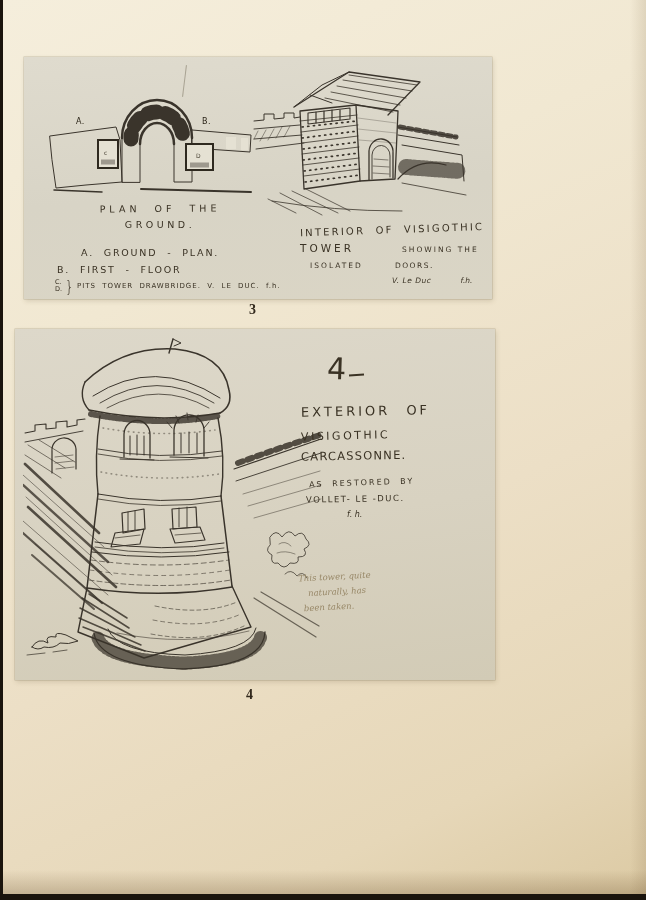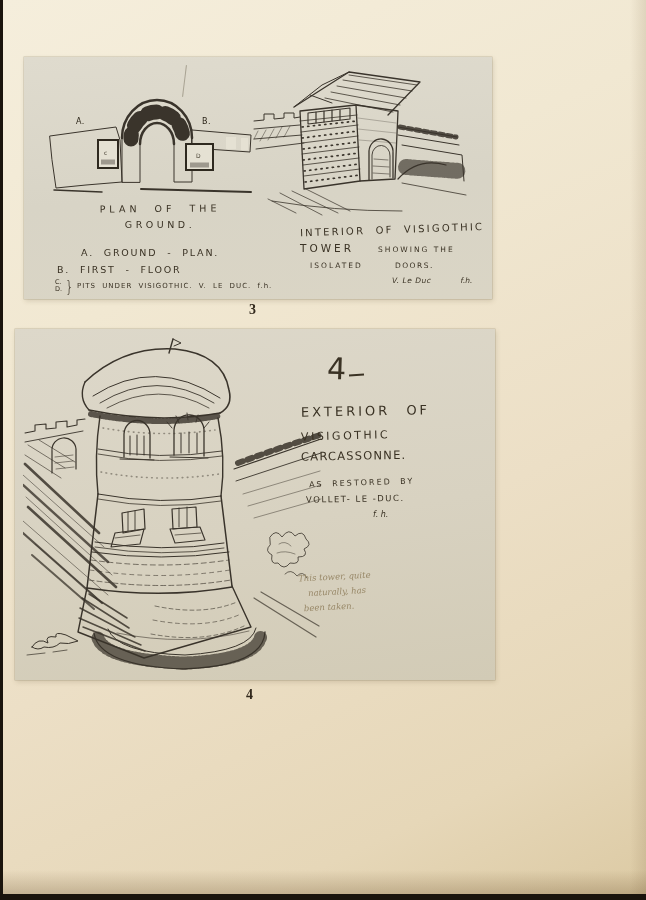--- a/index.html
+++ b/index.html
@@ -39,21 +39,21 @@
   .legend-a { left:31px; top:190px; font-size:9.5px; letter-spacing:1.8px; word-spacing:5px;margin-left:26px; }
   .legend-b { left:33px; top:207px; font-size:9.5px; letter-spacing:1.8px; word-spacing:5px; }
   .legend-cd { left:31px; top:221px; display:flex; align-items:center; gap:3px; }
   .legend-cd .letters { display:flex; flex-direction:column; font-size:6.5px; line-height:1.15; }
   .legend-cd .brace { font-size:14px; font-weight:300; transform:scaleY(1.15); }
   .legend-cd .cd-text { font-size:7px; letter-spacing:1px; word-spacing:3px; padding-bottom:1px; }
 
   
   .sk-cap { left:276px; top:167px; width:192px; }
   .sk-cap .l1 { font-size:10px; letter-spacing:2.2px; word-spacing:5px; transform:rotate(-2deg); }
-  .sk-cap .l2 { margin-top:7px; display:flex; align-items:baseline; }
+  .sk-cap .l2 { margin-top:7px; display:flex; align-items:baseline;gap:24px; }
   .sk-cap .l2 .a { font-size:10.5px; letter-spacing:3px; }
   .sk-cap .l2 .b { font-size:7.5px; letter-spacing:2px; margin-left:24px; }
   .sk-cap .l3 { margin-top:7px; display:flex; align-items:baseline; }
   .sk-cap .l3 .a { font-size:7.5px; letter-spacing:2px; margin-left:10px; }
   .sk-cap .l3 .b { font-size:7.5px; letter-spacing:1.5px; margin-left:32px; }
   .sk-cap .l4 { margin-top:6px; display:flex; align-items:baseline; }
   .sk-cap .l4 .a { font-size:7.5px; letter-spacing:.5px; margin-left:92px; font-style:italic; }
   .sk-cap .l4 .b { font-size:7.5px; margin-left:29px; font-style:italic; }
 
   
@@ -64,21 +64,21 @@
   .hw-number { left:312px; top:22px; font-size:30px; font-weight:400; transform:rotate(2deg); }
   .hw-number-dash { position:absolute; left:334px; top:45px; width:15px; height:2px;
     background:#3a3224; transform:rotate(-4deg); }
   .ext-cap { left:286px; top:74px; width:190px; }
   .ext-cap .l1 { font-size:13px; letter-spacing:3px; word-spacing:9px; transform:rotate(-1deg); }
   .ext-cap .l2 { margin-top:9px; font-size:13px; letter-spacing:4px; word-spacing:13px; }
   .ext-cap .l3 { margin-top:10px; font-size:11px; letter-spacing:2.5px; transform:rotate(-1.5deg); }
   .ext-cap .l4 { margin-top:7px; font-size:11.5px; letter-spacing:1.2px; transform:rotate(-1deg); }
   .ext-cap .s1 { margin-top:15px; margin-left:8px; font-size:8px; letter-spacing:2px; word-spacing:4px; transform:rotate(-2deg); }
   .ext-cap .s2 { margin-top:7px; margin-left:5px; font-size:8.5px; letter-spacing:1.5px; transform:rotate(-1deg); }
-  .ext-cap .s3 { margin-top:7px; margin-left:72px; font-size:8px; font-style:italic; }
+  .ext-cap .s3 { margin-top:7px; margin-left:46px; font-size:8px; font-style:italic; }
   .pencil { left:284px; top:239px; width:130px; color:#988868;
     font-family:"DejaVu Serif", serif; font-style:italic; font-size:8.5px;
     line-height:1.75; transform:rotate(-3deg); }
   .pencil .n2 { margin-left:9px; }
   .pencil .n3 { margin-left:4px; }
 
   .sketch path { stroke:#2e2820; fill:none; stroke-linecap:round; stroke-linejoin:round; }
   .sketch { position:absolute; opacity:.93; }
 </style>
 </head>
@@ -116,21 +116,21 @@
       <div class="hw plan-caption1">PLAN OF THE</div>
       <div class="hw plan-caption2">GROUND.</div>
       <div class="hw legend-a">A. GROUND - PLAN.</div>
       <div class="hw legend-b">B. FIRST - FLOOR</div>
       <div class="hw legend-cd">
         <span class="letters">
           <span>C.</span>
           <span>D.</span>
         </span>
         <span class="brace">}</span>
-        <span class="cd-text">PITS UNDER VISIGOTHIC.  V. LE DUC.  f.h.</span>
+        <span class="cd-text">PITS TOWER DRAWBRIDGE.  V. LE DUC.  f.h.</span>
       </div>
 
       <svg class="sketch" style="left:228px; top:6px;" width="240" height="162" viewBox="0 0 240 162">
         <path d="M42,44 L97,9 L168,19 L136,52" stroke-width="1.3"></path>
         <path d="M97,12 L165,22 M91,17 L160,28 M85,23 L154,35 M79,29 L148,42 M73,35 L141,49" stroke-width=".8"></path>
         <path d="M42,44 L70,22 L97,9 M58,32 L80,40" stroke-width="1"></path>
         <path d="M48,48 L52,126 M104,42 L108,118 M48,48 L104,42 M52,126 L108,118" stroke-width="1.3"></path>
         <path d="M48,58 L105,52 M49,69 L106,62 M50,80 L106,73 M50,91 L107,84 M51,102 L107,95 M52,113 L108,106" stroke-width=".8"></path>
         <path d="M50,64 L105,58 M50,75 L106,68 M51,86 L106,79 M51,97 L107,90 M52,108 L107,101 M53,119 L108,112" stroke-width="1.7" stroke-dasharray="1.2,4.5"></path>
         <path d="M56,50 L98,45 L98,56 L56,61 Z" stroke-width="1.1"></path>

